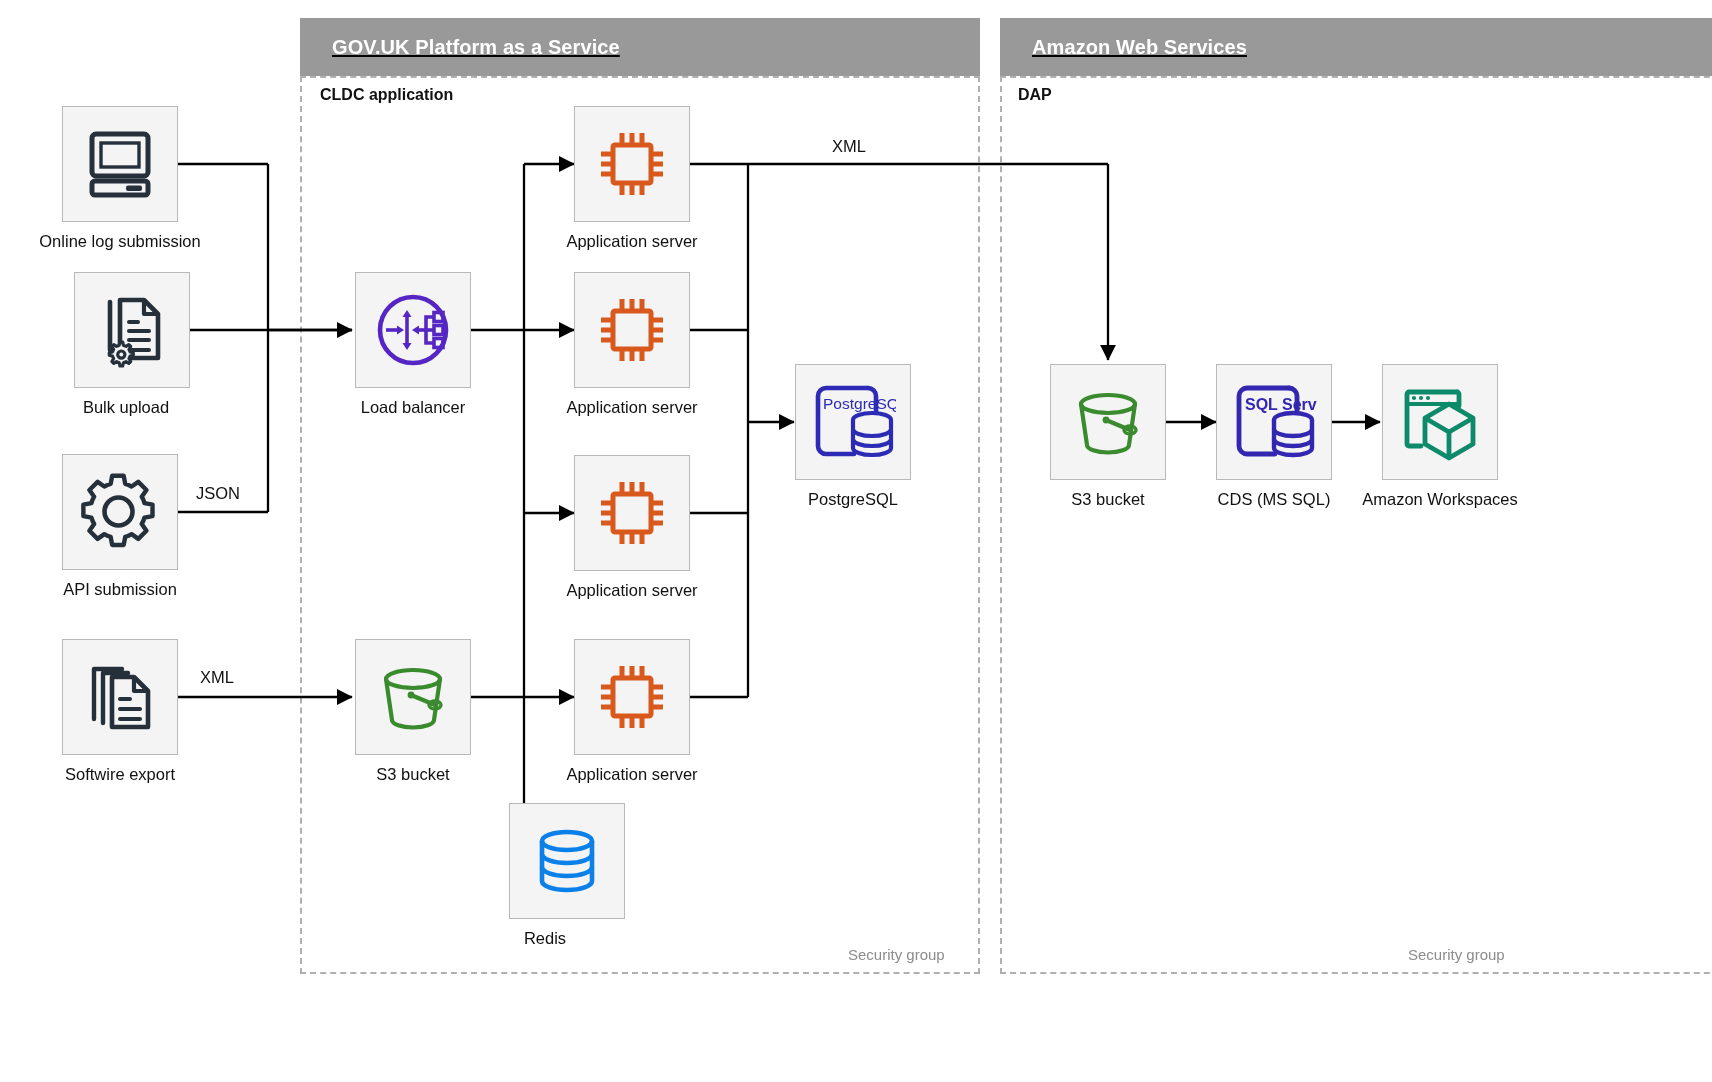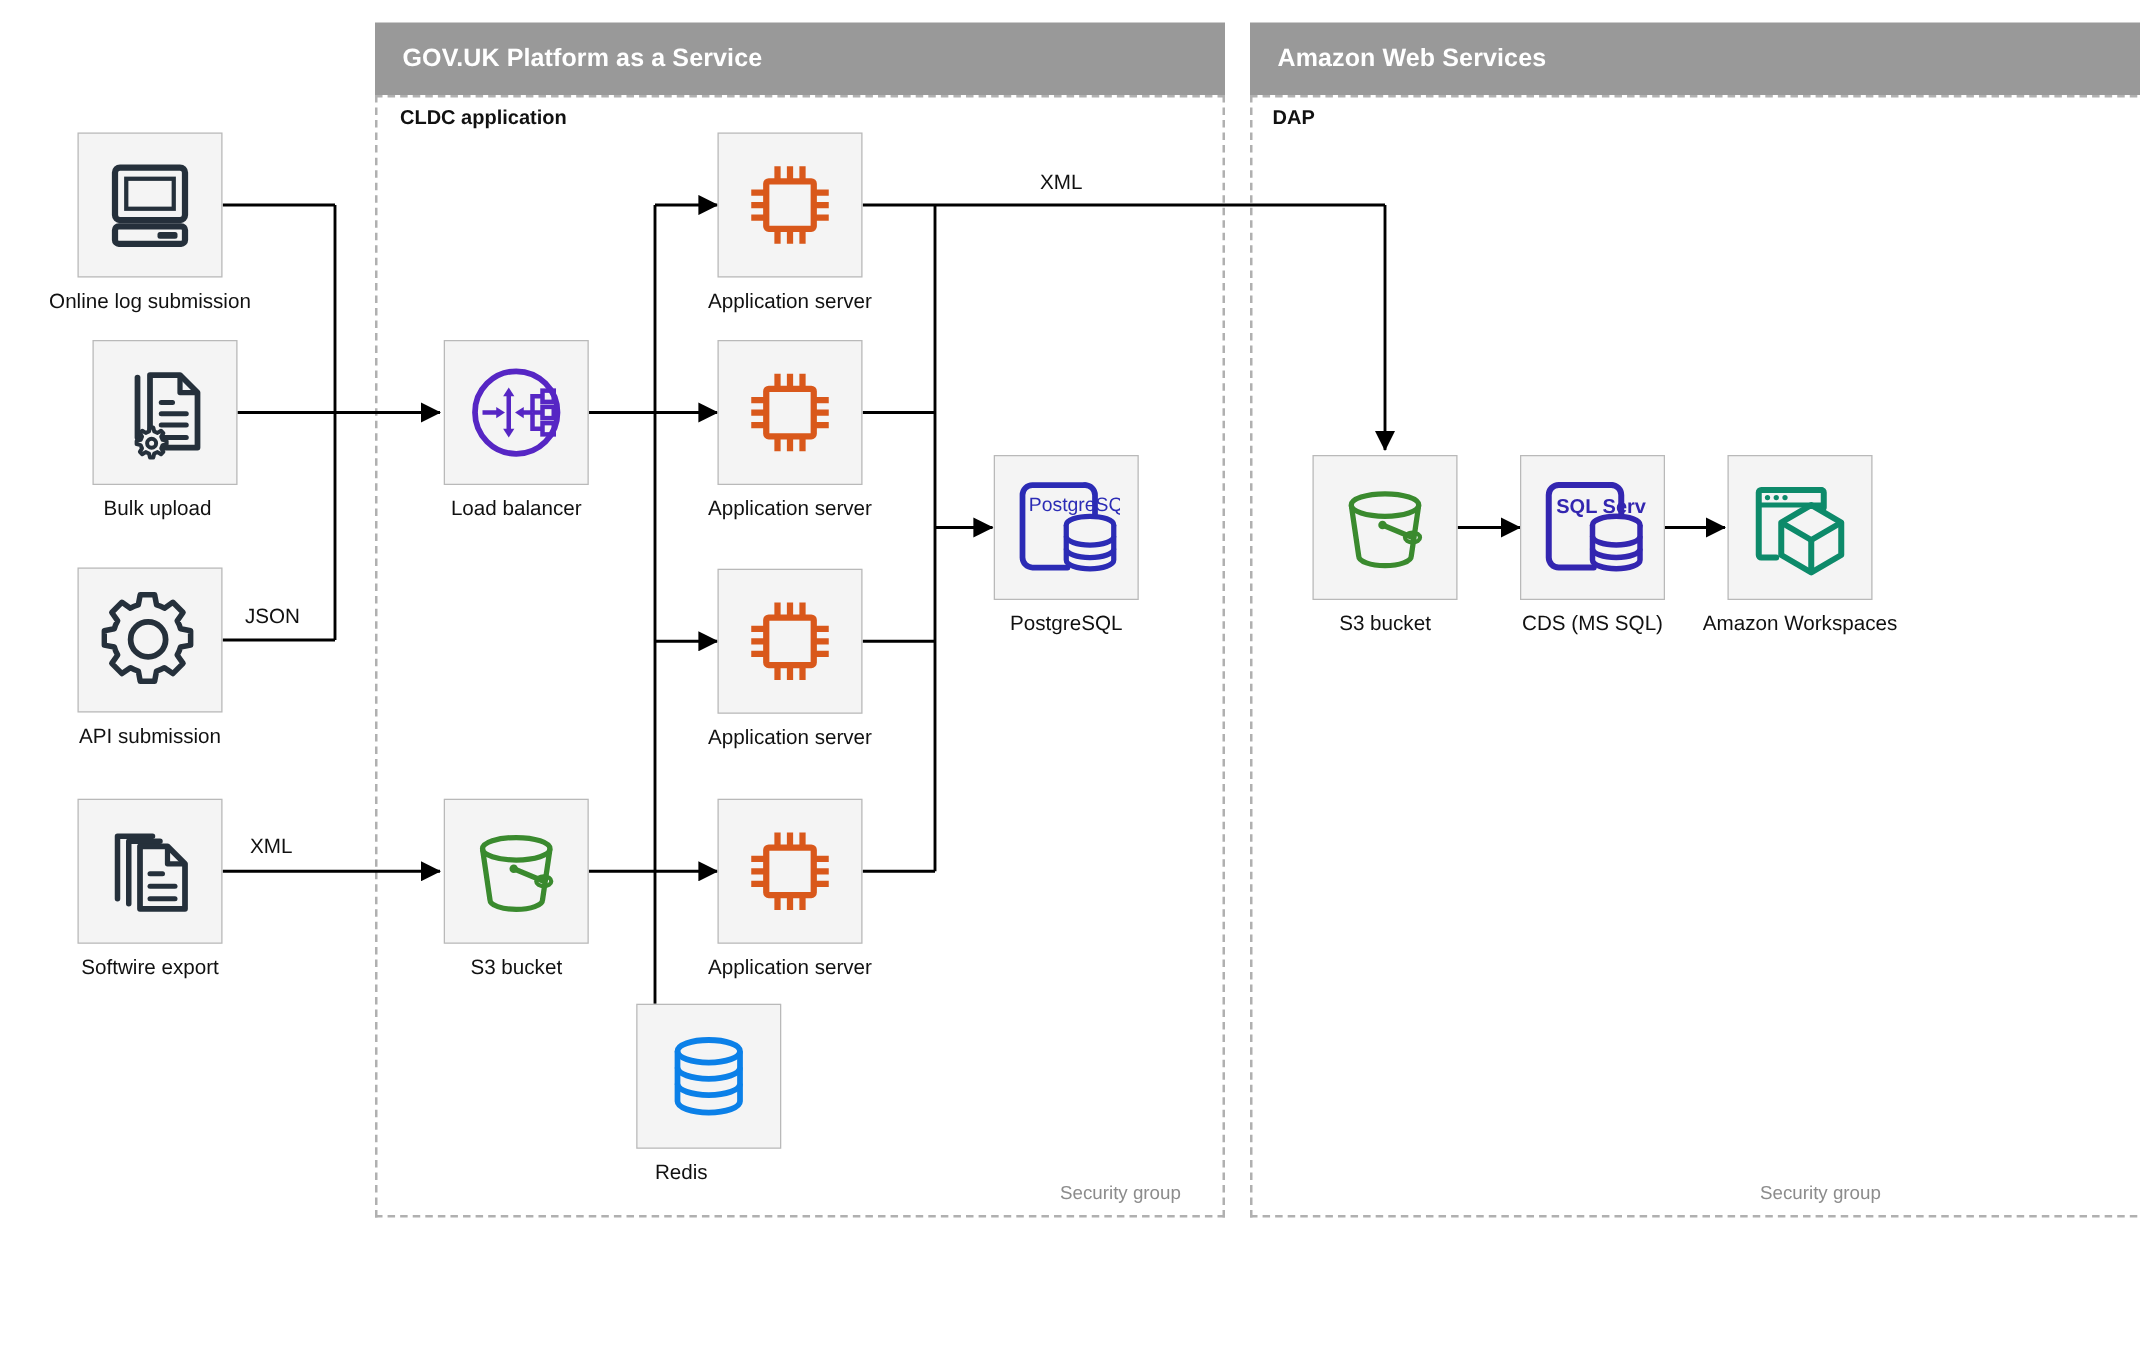--- a/index.html
+++ b/index.html
@@ -15,21 +15,22 @@
     background: #ffffff;
     overflow: hidden;
   }
 
   
   .zone-header {
     position: absolute;
     background: #999999;
     display: flex;
     align-items: center;
-    padding-left: 22px;
+    padding-left: 32px;
+    text-decoration: underline;
   }
   .zone-header .zone-title {
     color: #ffffff;
     font-size: 20px;
     font-weight: bold;
     letter-spacing: 0.1px;
   }
 
   
   .security-group {

